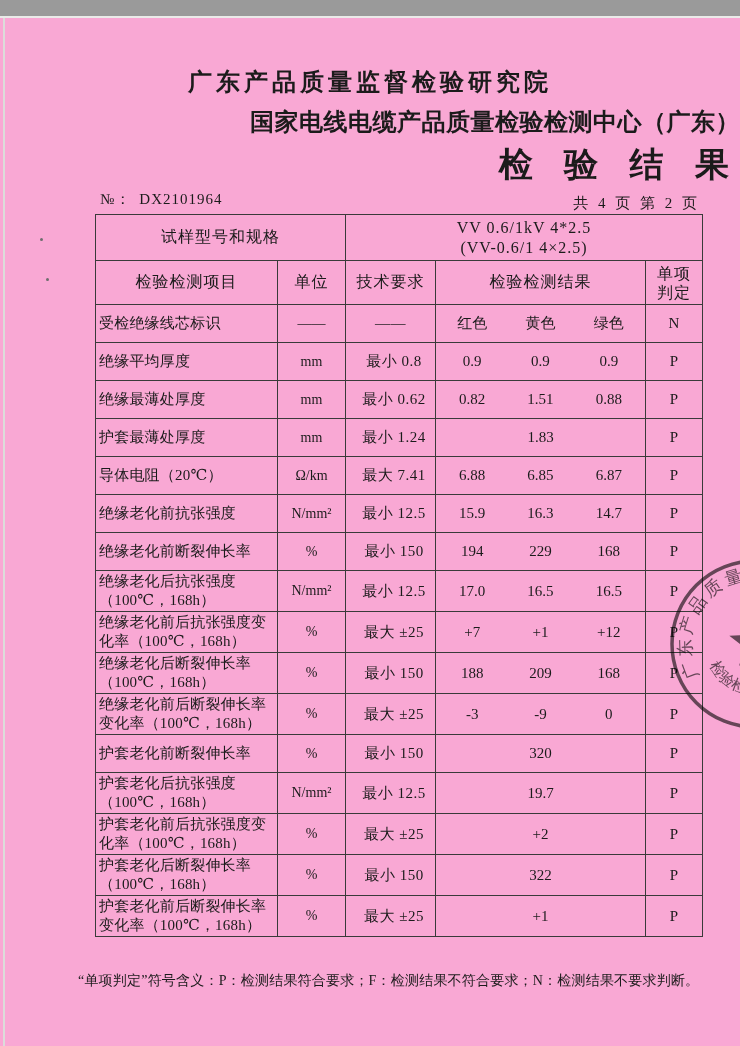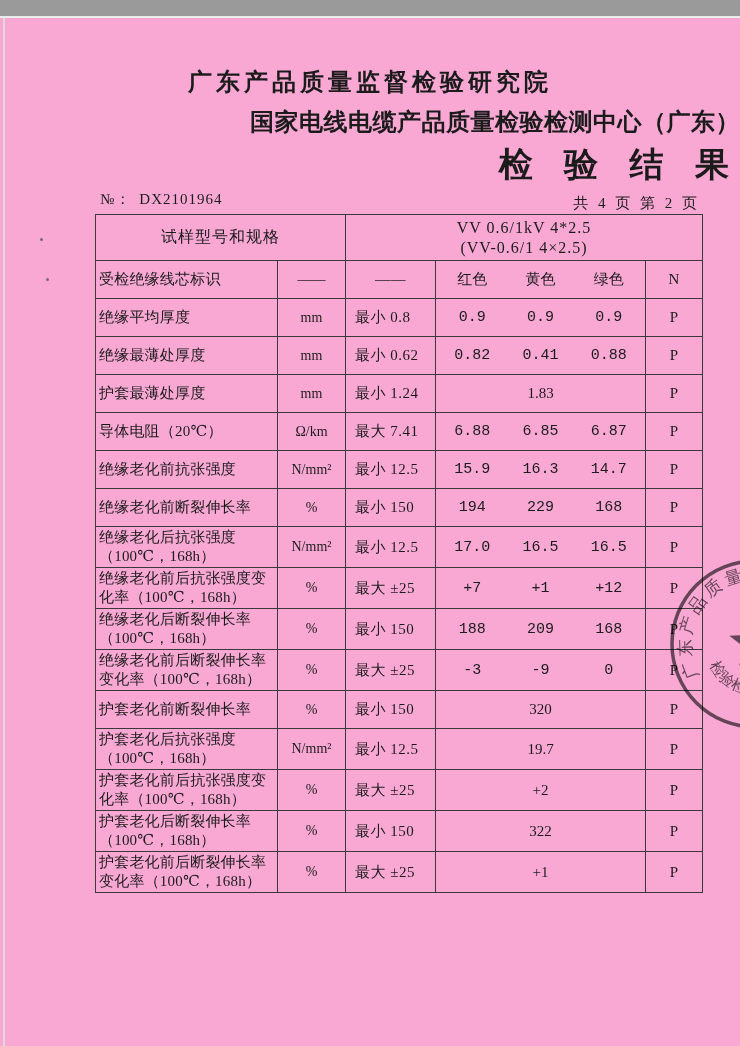--- a/index.html
+++ b/index.html
@@ -26,24 +26,24 @@
                 padding:1px 2px;overflow:hidden;}
   .results thead tr.r1{height:46px;}
   .results thead tr.r2{height:44px;}
   .results thead th{font-size:16px;text-align:center;letter-spacing:1px;}
   .spec-value{font-size:15px;line-height:20px;letter-spacing:0.5px;}
   .verdict-head{font-size:15px;line-height:19px;letter-spacing:0;}
   .results tbody tr{height:38px;}
   td.item{font-size:15px;text-align:left;padding-left:3px;line-height:19px;
           white-space:pre-line;letter-spacing:0.2px;}
   td.unit{font-size:14px;text-align:center;}
-  td.req{font-size:15px;text-align:left;padding-left:9px;letter-spacing:0.5px;}
+  td.req{font-size:15px;text-align:center;padding-left:9px;letter-spacing:0.5px;}
   td.req.center{text-align:center;padding-left:2px;}
   td.res{font-size:15px;text-align:center;}
-  .tri{display:flex;width:100%;font-family:Liberation Mono, monospace;}
+  .tri{display:flex;width:100%;}
   .tri span{flex:1;text-align:center;}
   td.verdict{font-size:15px;text-align:center;}
 
   .footnote{position:absolute;left:78px;top:956px;width:640px;font-size:14px;
             letter-spacing:0.2px;}
 
   .stamp{position:absolute;left:630px;top:495px;mix-blend-mode:multiply;opacity:0.82;}
   .stamp text{font-family:"Liberation Serif","DejaVu Serif",serif;}
 </style>
 </head>
@@ -71,20 +71,30 @@
         <col style="width:57px">
     </colgroup>
     <thead>
       <tr class="r1">
         <th colspan="2">试样型号和规格</th>
         <th colspan="3" class="spec-value">
           <div>VV 0.6/1kV 4*2.5</div>
           <div>(VV-0.6/1 4×2.5)</div>
         </th>
       </tr>
+      <tr class="r2">
+        <th>检验检测项目</th>
+        <th>单位</th>
+        <th>技术要求</th>
+        <th>检验检测结果</th>
+        <th class="verdict-head">
+          <div>单项</div>
+          <div>判定</div>
+        </th>
+      </tr>
     </thead>
     <tbody>
         <tr>
           <td class="item">受检绝缘线芯标识</td>
           <td class="unit">——</td>
           <td class="req center">——</td>
           <td class="res">
             <div class="tri">
               <span>红色</span>
               <span>黄色</span>
@@ -106,21 +116,21 @@
           </td>
           <td class="verdict">P</td>
         </tr>
         <tr>
           <td class="item">绝缘最薄处厚度</td>
           <td class="unit">mm</td>
           <td class="req">最小 0.62</td>
           <td class="res">
             <div class="tri">
               <span>0.82</span>
-              <span>0.41</span>
+              <span>1.51</span>
               <span>0.88</span>
             </div>
           </td>
           <td class="verdict">P</td>
         </tr>
         <tr>
           <td class="item">护套最薄处厚度</td>
           <td class="unit">mm</td>
           <td class="req">最小 1.24</td>
           <td class="res">1.83</td>
@@ -256,20 +266,21 @@
           <td class="item">护套老化前后断裂伸长率
 变化率（100℃，168h）</td>
           <td class="unit">%</td>
           <td class="req">最大 ±25</td>
           <td class="res">+1</td>
           <td class="verdict">P</td>
         </tr>
       </tbody>
   </table>
 
+  <div class="footnote">“单项判定”符号含义：P：检测结果符合要求；F：检测结果不符合要求；N：检测结果不要求判断。</div>
 
   <svg class="stamp" width="110" height="290" viewBox="630 495 110 290">
     <g fill="#474747" stroke="none">
       <circle cx="755" cy="628" r="83" fill="none" stroke="#474747" stroke-width="3.5"></circle>
       <polygon points="755,601 761.5,619.1 780.7,619.7 765.5,631.4 770.9,649.8 755,639 739.1,649.8 744.5,631.4 729.3,619.7 748.5,619.1"></polygon>
       <defs>
         <path id="ringArc" d="M 699.6 660 A 64 64 0 1 1 810.4 660" fill="none"></path>
         <path id="bottomArc" d="M 709.7 649.1 A 50 50 0 0 0 800.3 649.1" fill="none"></path>
       </defs>
       <text font-size="17.5" letter-spacing="3.5">

